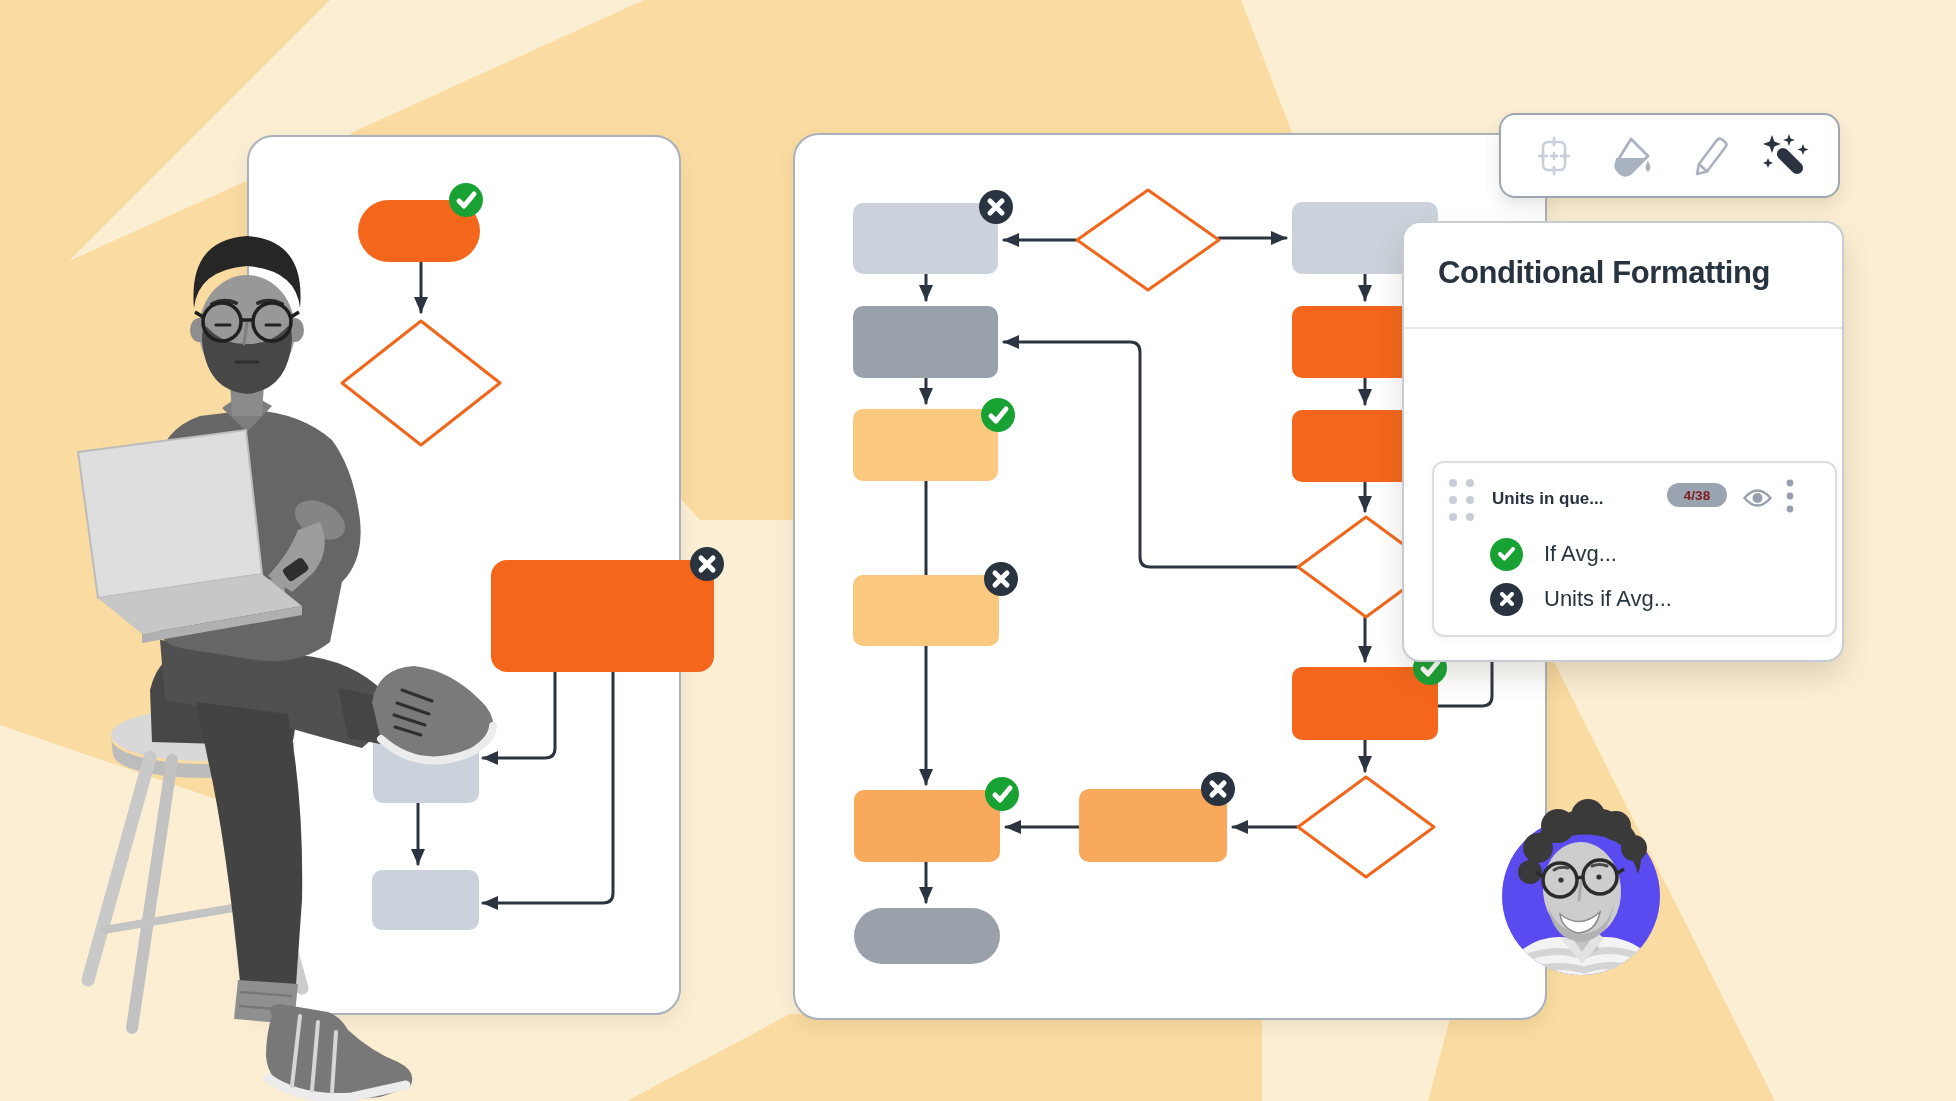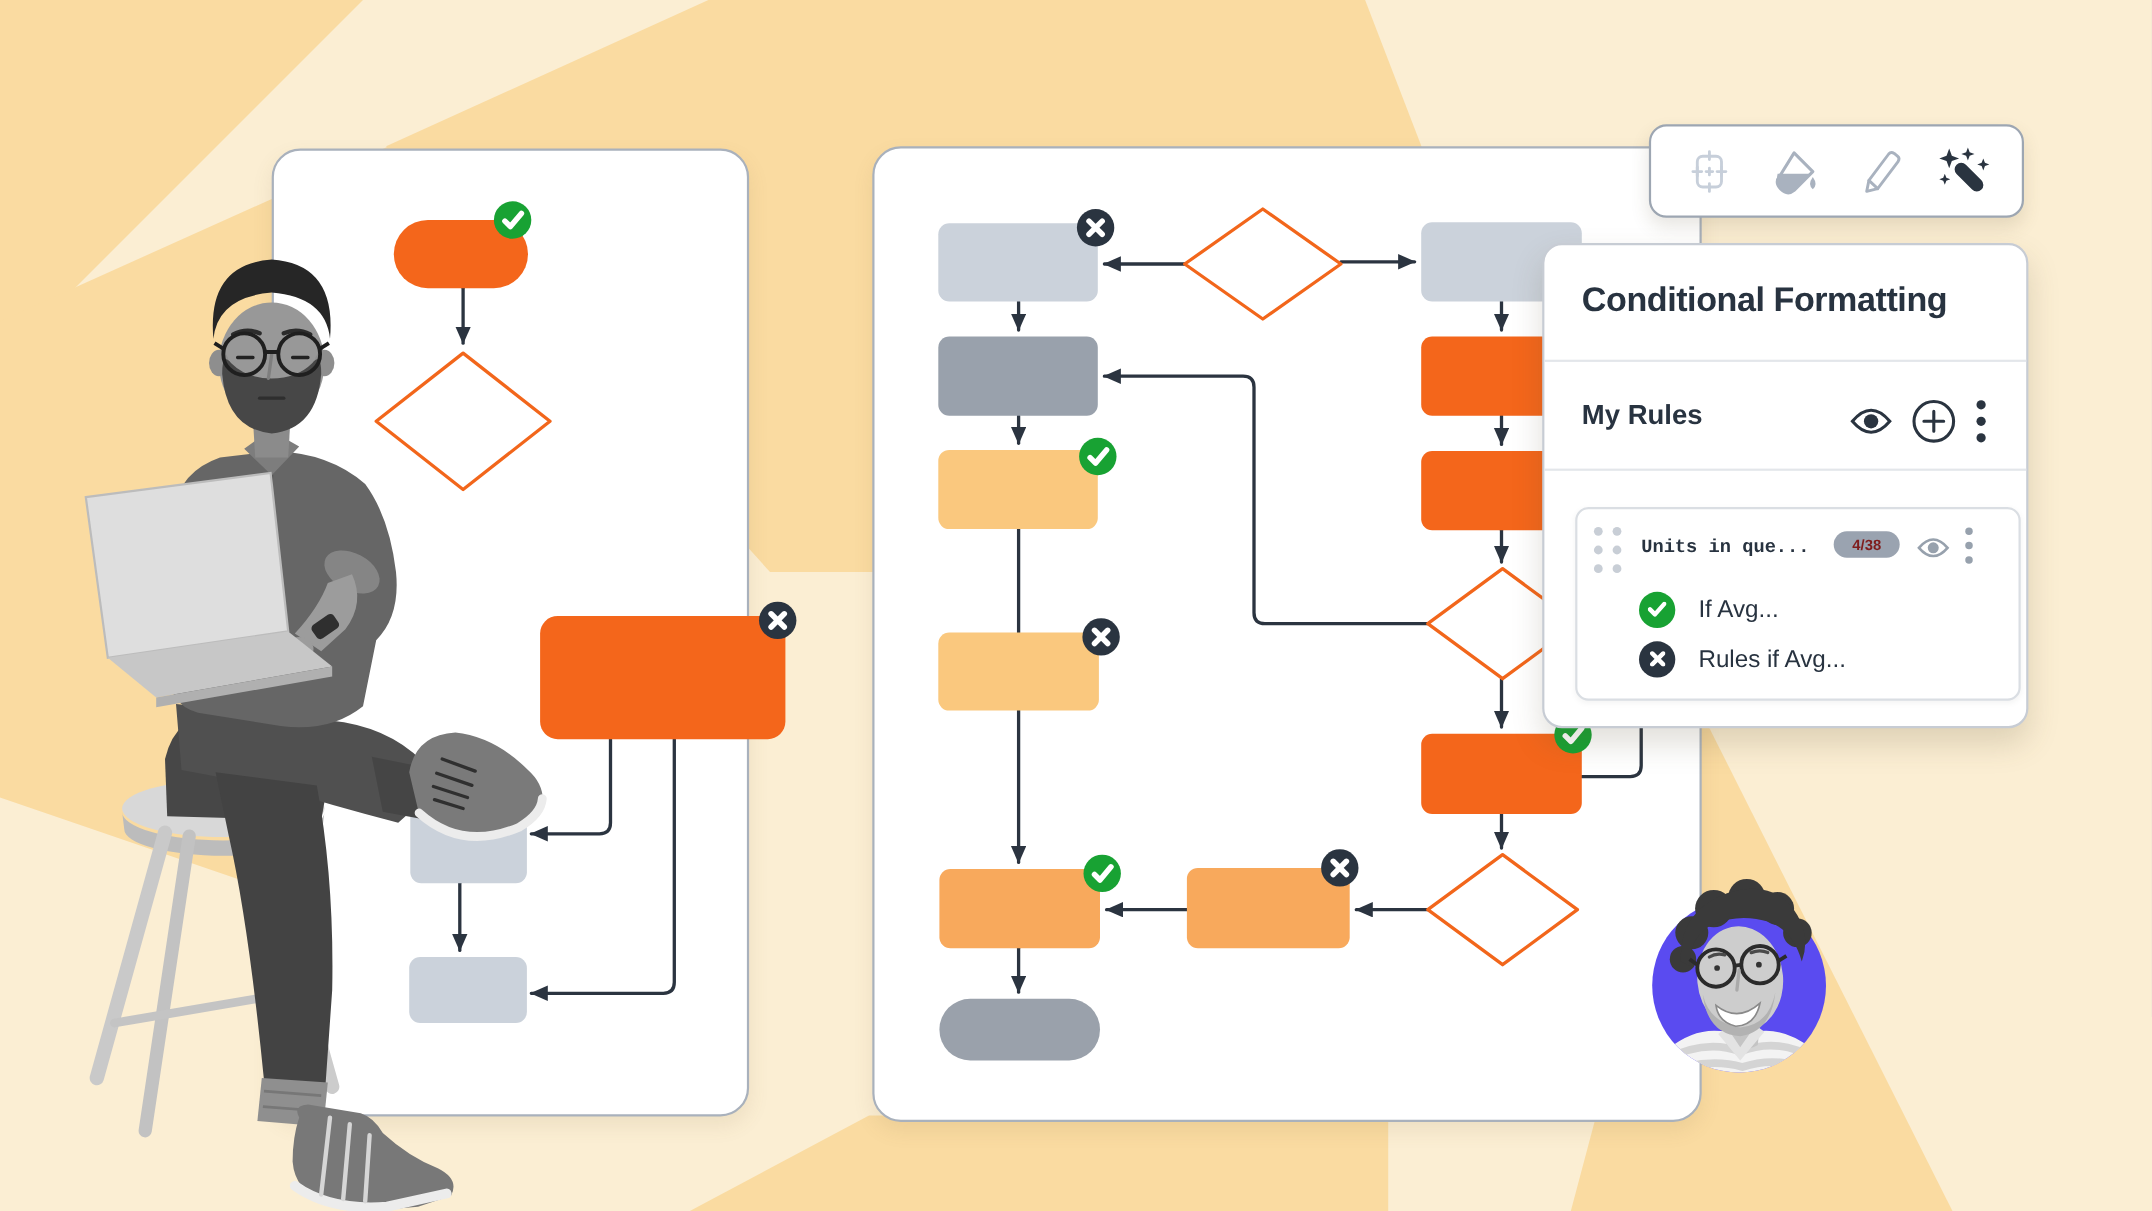--- a/index.html
+++ b/index.html
@@ -21,21 +21,21 @@
   .cf-panel{position:absolute;left:1402px;top:221px;width:442px;height:441px;background:#fff;
             border:2px solid #C7CCD4;border-radius:18px;box-shadow:0 14px 28px rgba(90,80,50,.18);
             box-sizing:border-box;z-index:8;color:#283340;}
   .cf-header{position:absolute;left:0;top:0;width:100%;height:106px;border-bottom:2px solid #E3E6EA;box-sizing:border-box;}
   .cf-title{position:absolute;left:34px;top:32px;font-size:31px;font-weight:700;letter-spacing:-.4px;white-space:nowrap;}
   .cf-section{position:absolute;left:0;top:106px;width:100%;height:99px;border-bottom:2px solid #E3E6EA;box-sizing:border-box;}
   .cf-section-label{position:absolute;left:34px;top:34px;font-size:25px;font-weight:700;}
   .cf-ico{position:absolute;cursor:pointer}
   .rule-card{position:absolute;left:28px;top:238px;width:405px;height:176px;border:2px solid #DADEE3;border-radius:12px;
              box-sizing:border-box;box-shadow:0 2px 6px rgba(0,0,0,.05);background:#fff;}
-  .rule-name{position:absolute;left:58px;top:26px;font-size:17px;font-weight:700;font-family:Liberation Mono, monospace;}
+  .rule-name{position:absolute;left:58px;top:26px;font-size:17px;font-weight:700;}
   .count-badge{position:absolute;left:233px;top:20px;width:60px;height:24px;border-radius:12px;background:#9AA3B0;
                color:#7f1d1d;font-size:13.5px;font-weight:700;display:flex;align-items:center;justify-content:center;}
   .cond-row{position:absolute;left:56px;height:34px;display:flex;align-items:center;gap:21px;cursor:pointer;}
   .cond-label{font-size:22px;font-weight:500;color:#283340;}
   .status-dot{width:33px;height:33px;border-radius:50%;display:flex;align-items:center;justify-content:center;flex:0 0 auto;}
   
   .avatar-wrap{position:absolute;left:1492px;top:782px;width:184px;height:200px;z-index:9;}
 </style>
 </head>
 <body>
@@ -251,42 +251,20 @@
         <path d="M42,12 L43.5,16 L47.5,17.5 L43.5,19 L42,23 L40.5,19 L36.5,17.5 L40.5,16 Z"></path>
         <path d="M7,26 L8.4,29.6 L12,31 L8.4,32.4 L7,36 L5.6,32.4 L2,31 L5.6,29.6 Z"></path>
       </svg>
     </div>
   </div>
 
   <div class="cf-panel">
     <div class="cf-header">
       <div class="cf-title">Conditional Formatting</div>
     </div>
-    <div class="cf-section">
-      <div class="cf-section-label">My Rules</div>
-      <div class="cf-ico" style="left:277px;top:40px">
-        <svg width="40" height="28" viewBox="0 0 40 28" fill="none" stroke="#2A3440" stroke-width="2.8">
-          <path d="M3,14 Q20,-6 37,14 Q20,34 3,14 Z"></path>
-            <circle cx="20" cy="14" r="6.5" fill="#2A3440" stroke="none"></circle>
-        </svg>
-      </div>
-      <div class="cf-ico" style="left:333px;top:33px">
-        <svg width="42" height="42" viewBox="0 0 42 42" fill="none" stroke="#2A3440" stroke-width="2.8" stroke-linecap="round">
-          <circle cx="21" cy="21" r="18"></circle>
-            <path d="M21,12 V30 M12,21 H30"></path>
-        </svg>
-      </div>
-      <div class="cf-ico" style="left:392px;top:33px">
-        <svg width="10" height="42" viewBox="0 0 10 42" fill="#2A3440">
-          <circle cx="5" cy="6" r="4.2"></circle>
-            <circle cx="5" cy="21" r="4.2"></circle>
-            <circle cx="5" cy="36" r="4.2"></circle>
-        </svg>
-      </div>
-    </div>
 
     <div class="rule-card">
       <div class="cf-ico" style="left:12px;top:14px">
         <svg width="32" height="45" viewBox="0 0 32 45" fill="#C8CED6">
           <circle cx="7" cy="6" r="4"></circle>
             <circle cx="24" cy="6" r="4"></circle>
           <circle cx="7" cy="23" r="4"></circle>
             <circle cx="24" cy="23" r="4"></circle>
           <circle cx="7" cy="40" r="4"></circle>
             <circle cx="24" cy="40" r="4"></circle>
@@ -315,21 +293,21 @@
             </svg>
         </span>
         <span class="cond-label">If Avg...</span>
       </div>
       <div class="cond-row" style="top:119px">
         <span class="status-dot" style="background:#2A3440">
           <svg width="14" height="14" viewBox="0 0 14 14" stroke="#fff" stroke-width="4" stroke-linecap="round">
               <path d="M2,2 L12,12 M12,2 L2,12"></path>
             </svg>
         </span>
-        <span class="cond-label">Rules if Avg...</span>
+        <span class="cond-label">Units if Avg...</span>
       </div>
     </div>
   </div>
 
   <div class="avatar-wrap">
     <svg width="184" height="200" viewBox="0 0 184 200">
       <defs>
           <clipPath id="avclip">
             <circle cx="89" cy="114" r="79"></circle>
           </clipPath>

